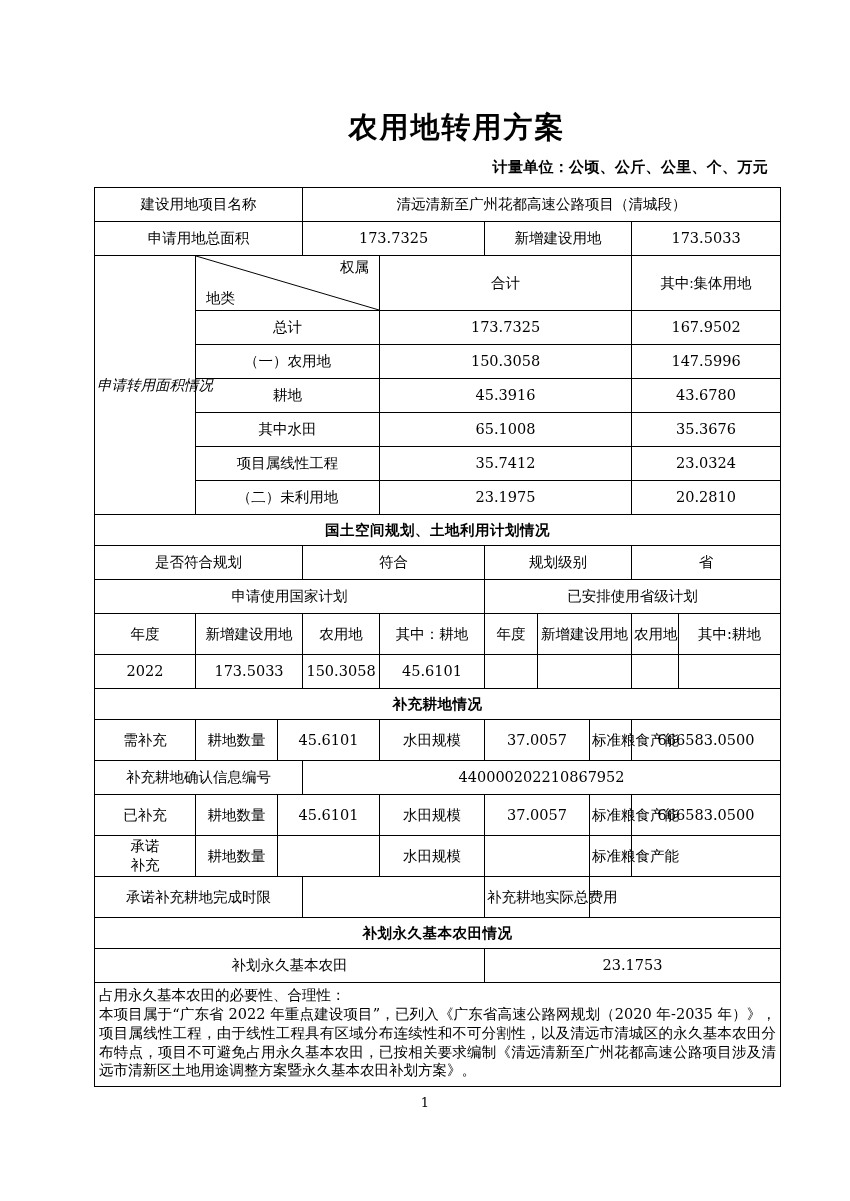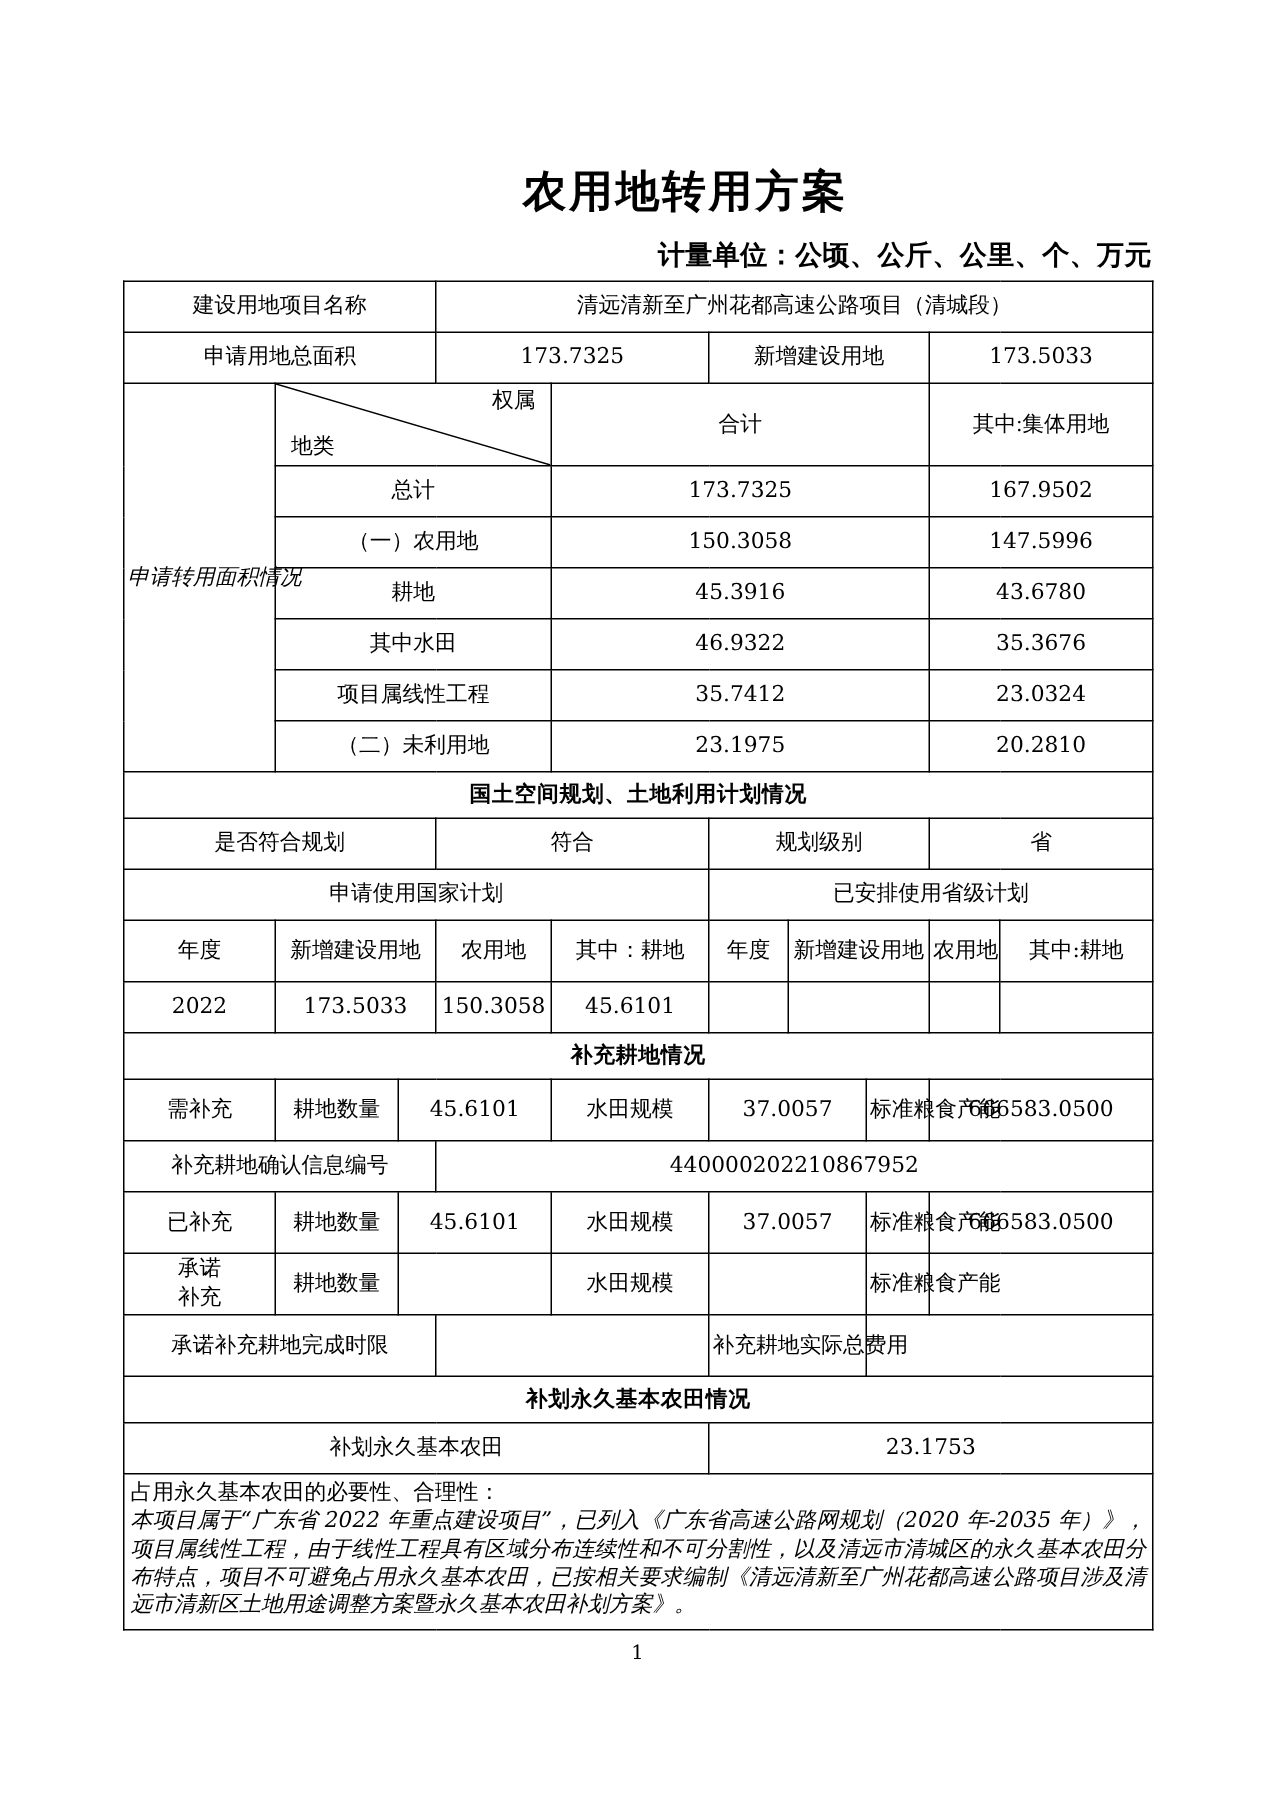--- a/index.html
+++ b/index.html
@@ -32,27 +32,27 @@
     font-family: "DejaVu Serif", "Liberation Serif", serif;
     font-weight: bold;
     font-size: 29px;
     letter-spacing: 2px;
     padding-left: 32px;
   }
   .units-line {
     position: absolute;
     right: 82px;
     top: 158px;
-    font-size: 18px;
+    font-size: 15px;
     font-weight: bold;
     letter-spacing: 0.3px;
   }
   table.main {
     position: absolute;
-    left: 82px;
+    left: 94px;
     top: 187px;
     width: 686px;
     border-collapse: collapse;
     table-layout: fixed;
   }
   table.main td {
     border: 1px solid #000000;
     text-align: center;
     vertical-align: middle;
     font-size: 14.5px;
@@ -115,21 +115,20 @@
     padding: 3px 4px 6px 4px !important;
     vertical-align: top;
   }
   .para-cell .p-head {
     display: block;
   }
   .para-cell .p-body {
     display: block;
     text-align: justify;
     text-justify: inter-ideograph;
-    font-style: italic;
   }
   .page-number {
     position: absolute;
     left: 0;
     top: 1095px;
     width: 850px;
     text-align: center;
     font-size: 13px;
   }
 </style>
@@ -192,21 +191,21 @@
         <td class="tall" colspan="4">150.3058</td>
         <td class="tall" colspan="2">147.5996</td>
       </tr>
       <tr>
         <td class="tall" colspan="3">耕地</td>
         <td class="tall" colspan="4">45.3916</td>
         <td class="tall" colspan="2">43.6780</td>
       </tr>
       <tr>
         <td class="tall" colspan="3">其中水田</td>
-        <td class="tall" colspan="4">46.9322</td>
+        <td class="tall" colspan="4">65.1008</td>
         <td class="tall" colspan="2">35.3676</td>
       </tr>
       <tr>
         <td class="tall" colspan="3">项目属线性工程</td>
         <td class="tall" colspan="4">35.7412</td>
         <td class="tall" colspan="2">23.0324</td>
       </tr>
       <tr>
         <td class="tall" colspan="3">（二）未利用地</td>
         <td class="tall" colspan="4">23.1975</td>

